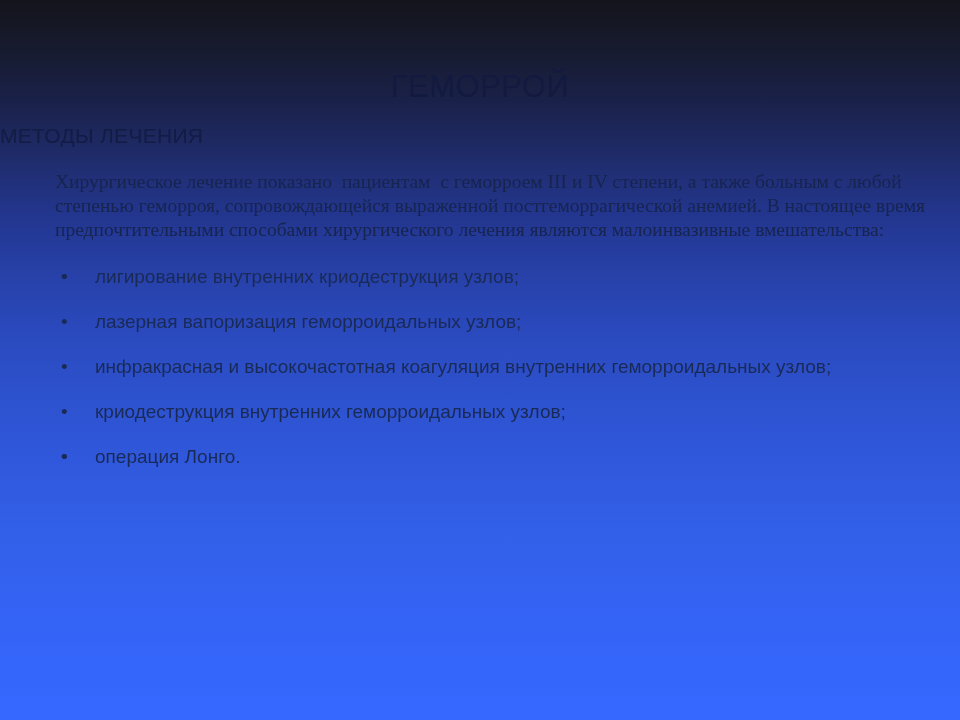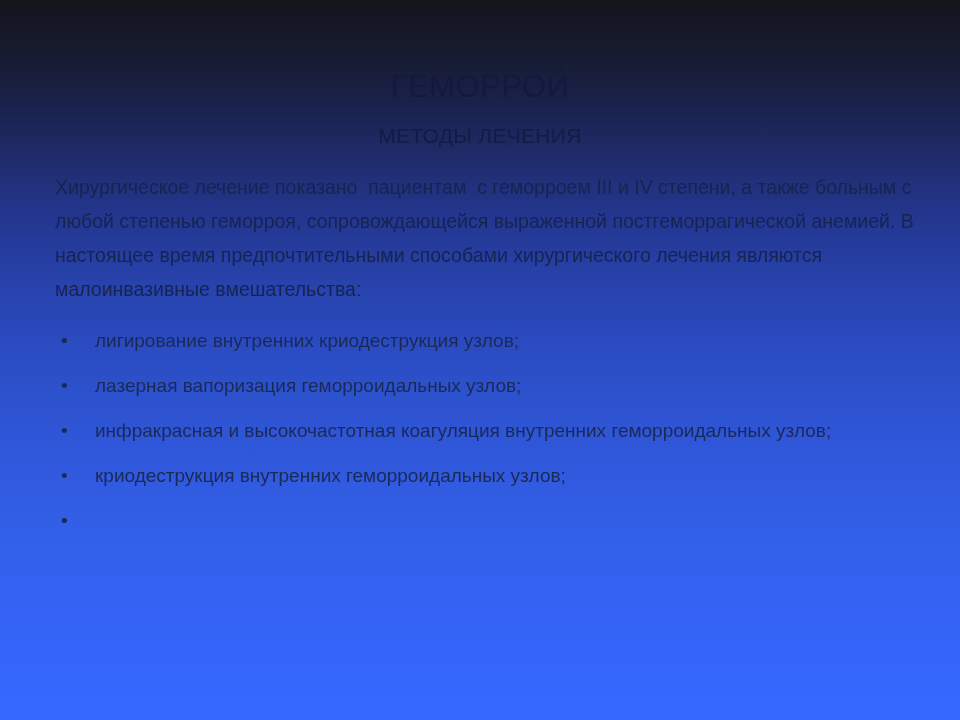--- a/index.html
+++ b/index.html
@@ -47,42 +47,42 @@
     letter-spacing: 0.5px;
     color: #121a40;
     white-space: pre;
   }
 
   .slide-subtitle {
     position: absolute;
     left: 0;
     right: 0;
     top: 124px;
-    text-align: center;
     font-size: 21px;
     line-height: 1.1;
     letter-spacing: 0.3px;
     color: #121c44;
     white-space: pre;
   }
 
   
   .body-area {
     position: absolute;
     left: 55px;
     top: 170px;
     width: 870px;
   }
 
   .intro-paragraph {
     font-size: 19.5px;
-    line-height: 34px;
+    line-height: 24px;
     color: #16244f;
     margin: 0 0 6px 0;
     white-space: pre-wrap;
+    font-family: Liberation Serif, serif;
   }
 
   .bullet-list {
     list-style: none;
     margin: 0;
     padding: 0;
   }
 
   .bullet-item {
     position: relative;
@@ -125,18 +125,18 @@
     <p class="intro-paragraph">Хирургическое лечение показано  пациентам  с геморроем III и IV степени, а также больным с любой степенью геморроя, сопровождающейся выраженной постгеморрагической анемией. В настоящее время предпочтительными способами хирургического лечения являются малоинвазивные вмешательства:</p>
 
     <ul class="bullet-list" id="bullet-list">
 
     <li class="bullet-item"><span class="bullet-marker">•</span></li>
         <li class="bullet-item"><span class="bullet-marker">•</span><span class="bullet-text">лигирование внутренних криодеструкция узлов;</span></li>
         <li class="bullet-item"><span class="bullet-marker">•</span><span class="bullet-text">лазерная вапоризация геморроидальных узлов;</span></li>
         <li class="bullet-item"><span class="bullet-marker">•</span><span class="bullet-text">инфракрасная и высокочастотная коагуляция внутренних геморроидальных узлов;</span></li>
         <li class="bullet-item"><span class="bullet-marker">•</span><span class="bullet-text">криодеструкция внутренних геморроидальных узлов;</span></li>
         <li class="bullet-item"><span class="bullet-marker">•</span></li>
-        <li class="bullet-item"><span class="bullet-marker">•</span></li>
+        <li class="bullet-item"><span class="bullet-marker">•</span><span class="bullet-text">операция Лонго.</span></li>
       </ul>
 
   </div>
 
 </div>
 
 </body></html>

